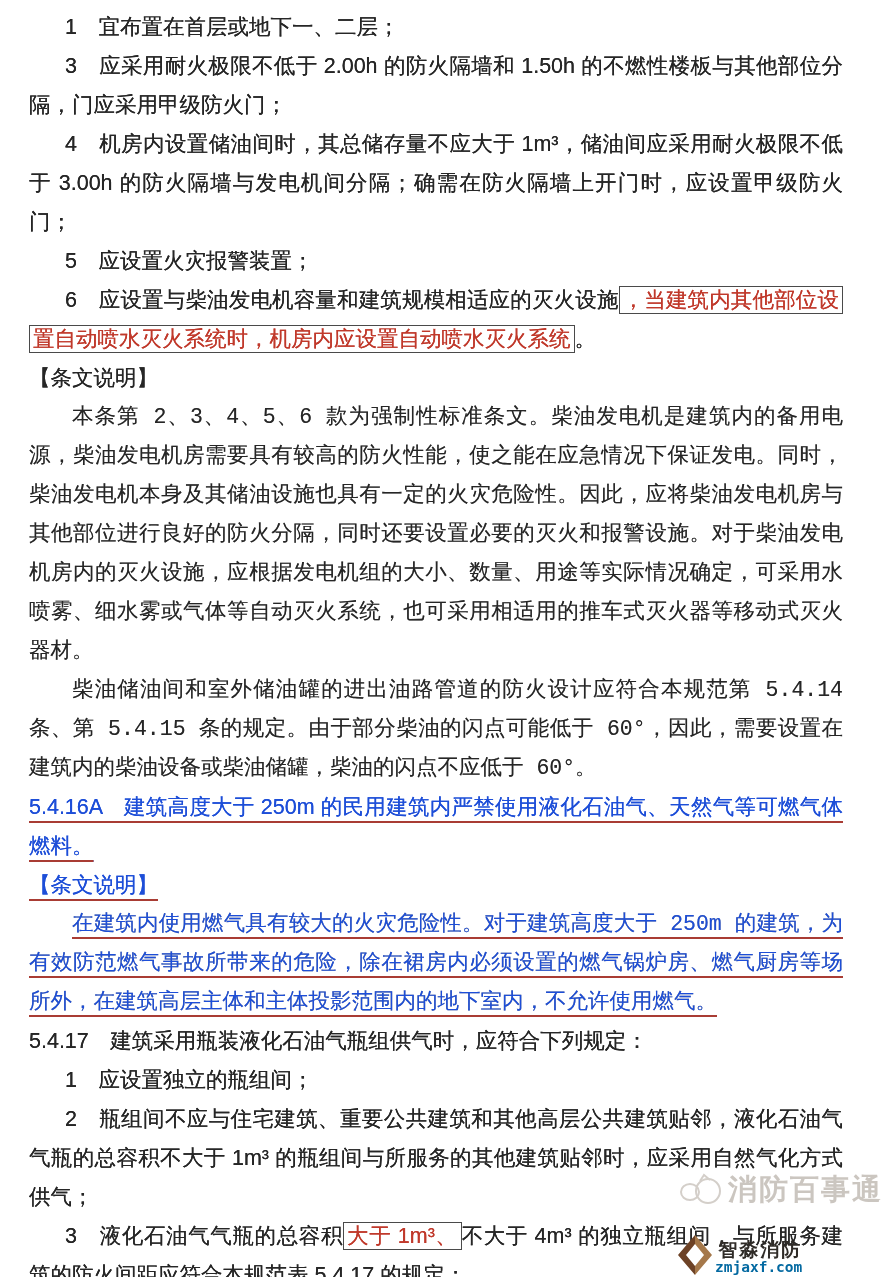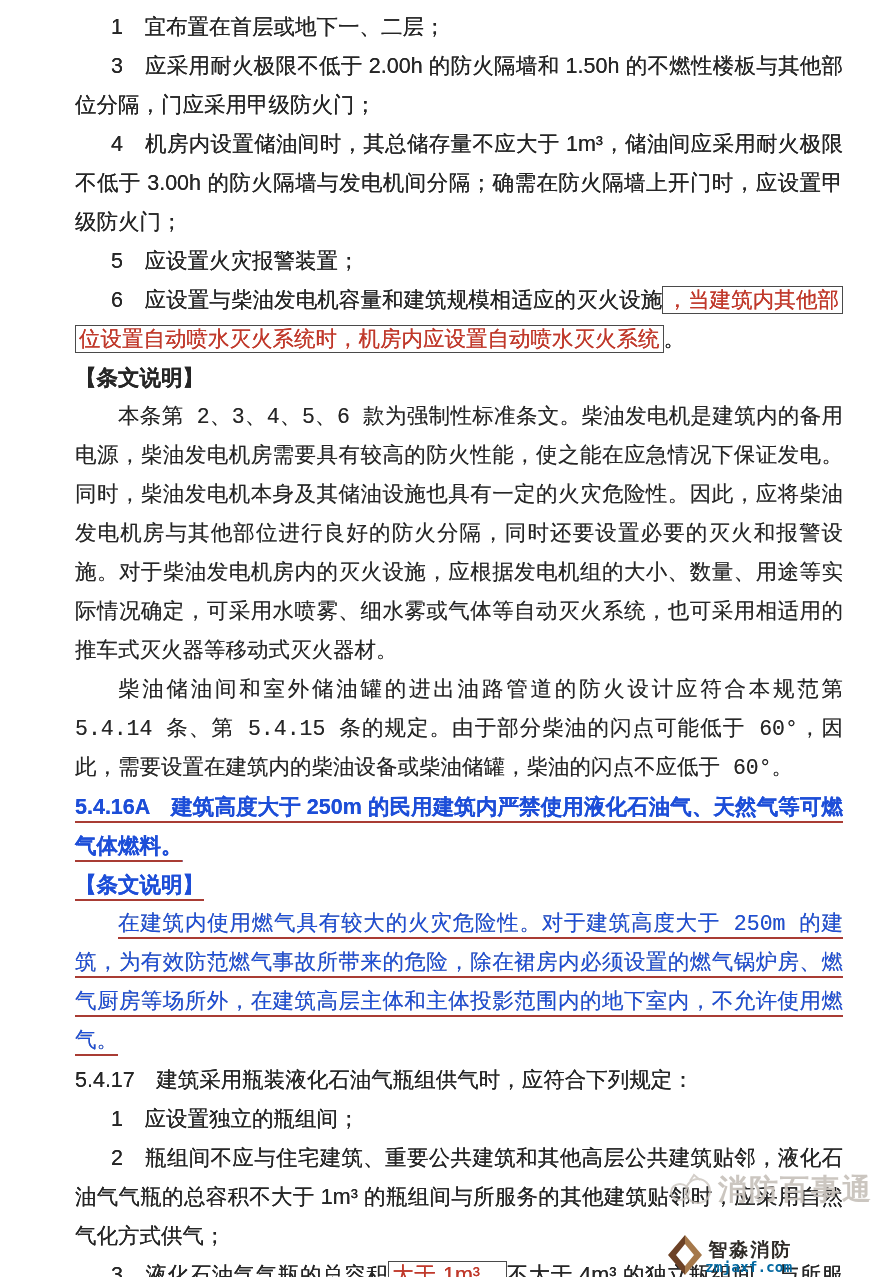--- a/index.html
+++ b/index.html
@@ -2,50 +2,50 @@
 <html><head>
 <meta charset="utf-8">
 <style>
   html,body{margin:0;padding:0;background:#e8e8e8;}
   .page{
     position:relative;
     width:885px;height:1277px;
     margin:0 auto;
     background:#ffffff;
     box-sizing:border-box;
-    padding:8px 42px 0 75px;
+    padding:8px 42px 0 29px;
     color:#262626;
     font-size:21.5px;
     line-height:39px;
     overflow:hidden;
     font-family:"Liberation Serif", serif;
   }
   .blk{margin:0;padding:0;text-align:justify;}
   .sans{font-family:"Liberation Sans", sans-serif; text-shadow:0 0 .6px currentColor;}
   .serif{font-family:Liberation Mono, monospace; text-shadow:0 0 .4px rgba(0,0,0,.45);}
   .item{text-indent:36px;}
   .indent{text-indent:43px;}
-  .bold{font-weight:700;}
+  .bold{font-weight:400;}
   .red{color:#1d4ed8;}
   .underline{
     text-decoration:underline;
     text-decoration-thickness:1.6px;
     text-underline-offset:7px;
     text-decoration-color:#a93c34;
   }
   .boxed{
     color:#c0392b;
     border:1.6px solid #4a4a4a;
     padding:1px 3px;
     box-decoration-break:clone;
     -webkit-box-decoration-break:clone;
     text-shadow:0 0 .5px currentColor;
   }
   
-  .watermark{position:absolute;right:12px;bottom:2px;text-align:right;}
+  .watermark{position:absolute;right:2px;bottom:2px;text-align:right;}
   .wm-top{display:flex;align-items:center;justify-content:flex-end;gap:2px;margin-bottom:-15px;opacity:.95;}
   .wm-brand{
     font-family:"Liberation Sans", sans-serif;
     font-size:29px;font-weight:700;color:#c9c3bd;letter-spacing:2px;line-height:1;
     text-indent:0;
   }
   .wm-bottom{position:relative;z-index:2;display:flex;align-items:flex-end;justify-content:flex-start;gap:3px;margin-top:44px;}
   .wm-texts{display:flex;flex-direction:column;line-height:1.05;}
   .wm-title{font-family:"Liberation Sans", sans-serif;font-size:19px;font-weight:700;color:#2f2b27;letter-spacing:2px;}
   .wm-domain{font-family:"DejaVu Sans Mono", monospace;font-size:14.5px;font-weight:700;color:#0369a1;}

